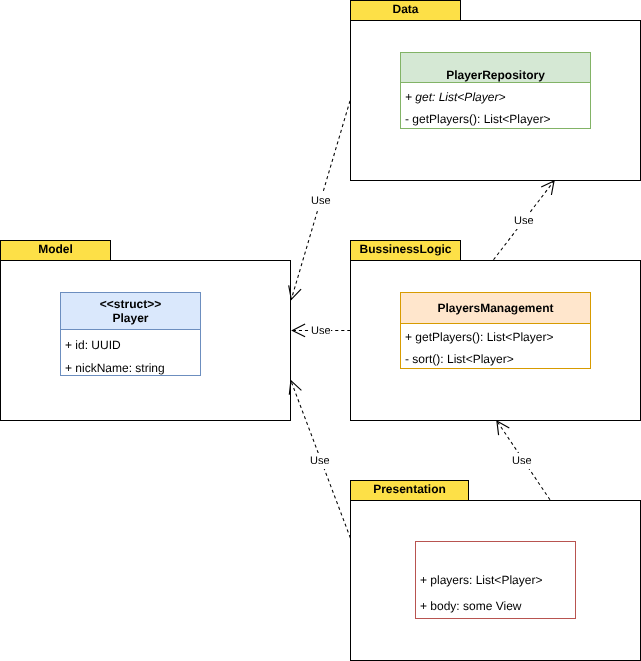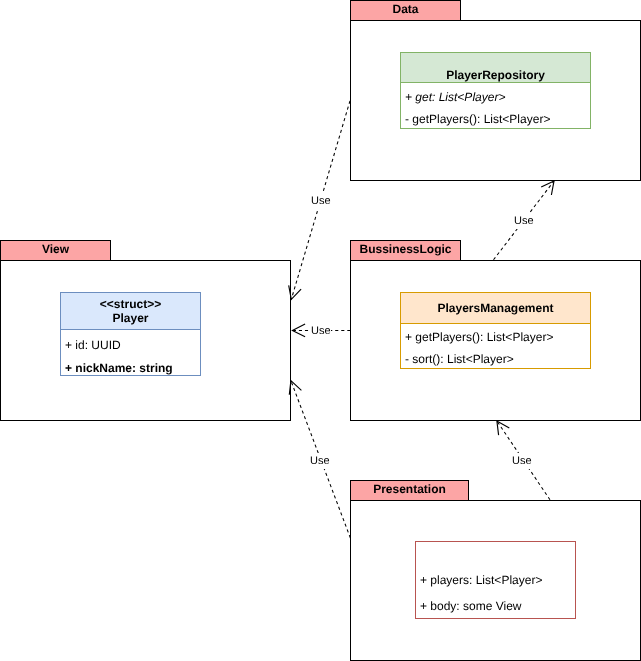--- a/index.html
+++ b/index.html
@@ -6,21 +6,21 @@
   body{width:641px;height:661px;overflow:hidden;
        font-family:"Liberation Sans",sans-serif;color:#000;
        -webkit-font-smoothing:antialiased;
        text-rendering:geometricPrecision;}
 
   #canvas{position:relative;width:641px;height:661px;background:#fff;
           transform:translateZ(0);}
 
   
   .pkg-tab{position:absolute;box-sizing:border-box;border:1.1px solid #000;
-           background:#fca5a5;z-index:3;padding-left:14px;}
+           background:#fde047;z-index:3;padding-left:14px;}
   .pkg-tab-label{position:absolute;left:0;right:0;top:0;bottom:3.4px;
            display:flex;align-items:center;justify-content:center;
            font-weight:bold;font-size:12px;line-height:12px;
            will-change:transform;}
   .pkg-body{position:absolute;box-sizing:border-box;border:1.1px solid #000;
             background:#fff;z-index:2;}
 
   
   .cls{position:absolute;box-sizing:border-box;border:1.2px solid;background:#fff;z-index:4;}
   .cls-head{position:absolute;left:0;right:0;top:0;box-sizing:border-box;
@@ -37,31 +37,31 @@
   .edge-label{position:absolute;font-size:11px;line-height:16px;color:#000;
               background:#fff;z-index:6;white-space:nowrap;height:16px;
               will-change:transform;}
 </style>
 </head>
 <body>
 
 <div id="canvas">
 
   <div class="pkg-tab" style="left:0px;top:240px;width:111px;height:21.1px;">
-    <span class="pkg-tab-label">View</span>
+    <span class="pkg-tab-label">Model</span>
   </div>
   <div class="pkg-body" style="left:0px;top:259.5px;width:291px;height:161px;"></div>
 
   <div class="cls" style="left:60px;top:291.5px;width:141px;height:84px;border-color:#6c8ebf;">
     <div class="cls-head" style="height:37px;border-bottom-color:#6c8ebf;background:#dae8fc;">
       <span>&lt;&lt;struct&gt;&gt;</span>
       <span>Player</span>
     </div>
     <div class="cls-row" style="top:46.4px;left:4.2px;">+ id: UUID</div>
-    <div class="cls-row" style="top:69.4px;left:4.2px;font-weight:bold;">+ nickName: string</div>
+    <div class="cls-row" style="top:69.4px;left:4.2px;">+ nickName: string</div>
   </div>
 
   <div class="pkg-tab" style="left:350px;top:0px;width:111px;height:21.1px;">
     <span class="pkg-tab-label">Data</span>
   </div>
   <div class="pkg-body" style="left:350px;top:20px;width:291px;height:161px;"></div>
 
   <div class="cls" style="left:400px;top:52px;width:191px;height:76.5px;border-color:#82b366;">
     <div class="cls-head" style="height:30px;border-bottom-color:#82b366;background:#d5e8d4;padding-top:14px;">
       <span>PlayerRepository</span>

